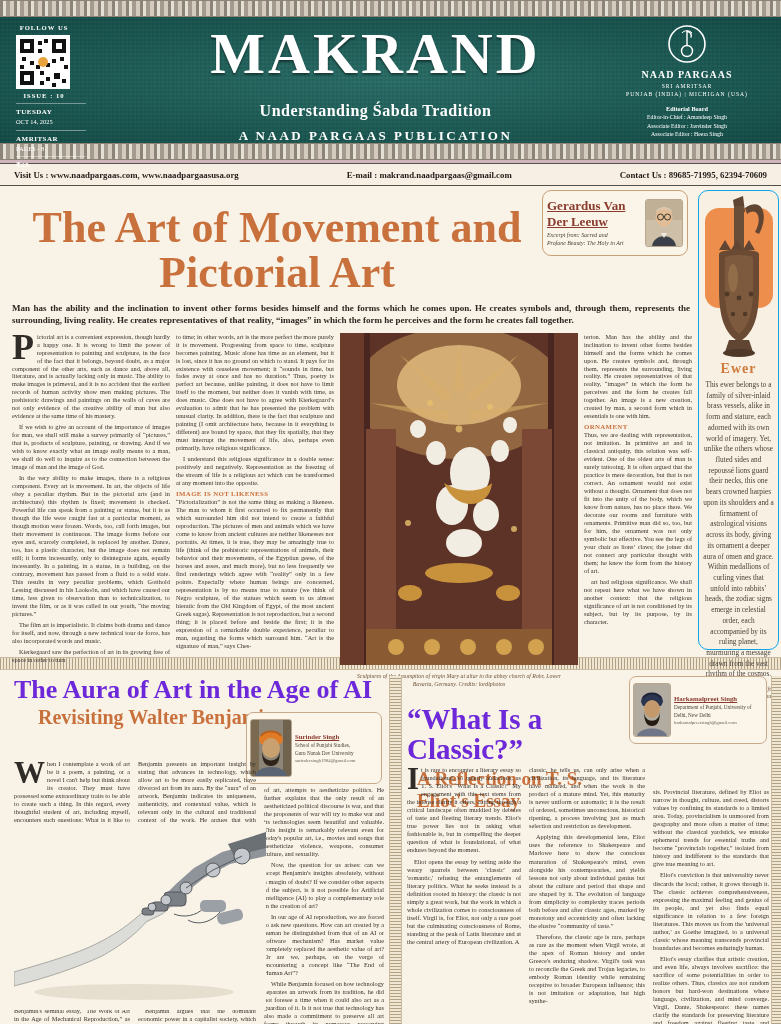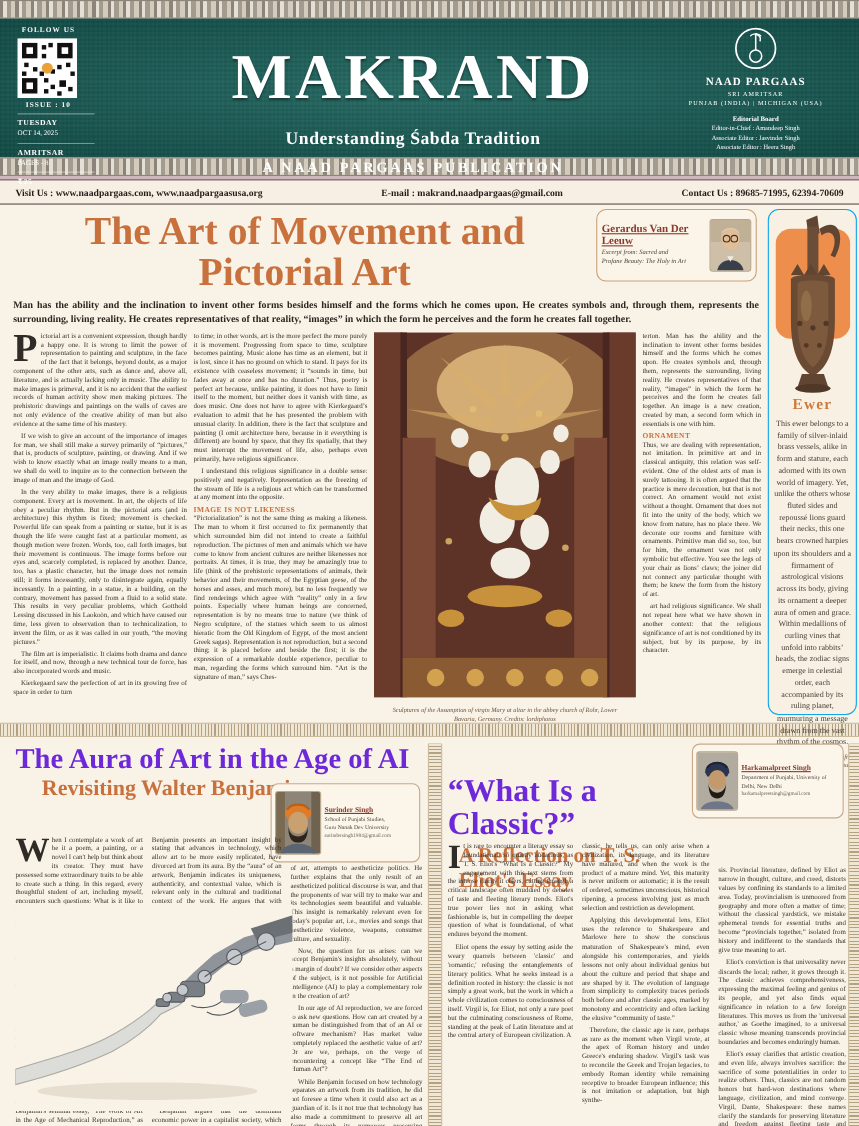--- a/index.html
+++ b/index.html
@@ -16,46 +16,46 @@
     background-image:radial-gradient(ellipse at center,rgba(255,255,255,.07),rgba(0,0,0,.22)),
       repeating-linear-gradient(90deg,rgba(0,0,0,.06) 0 2px,transparent 2px 4px),
       repeating-linear-gradient(0deg,rgba(255,255,255,.035) 0 2px,transparent 2px 4px);
     color:#fff;display:flex;align-items:stretch;}
   .mh-left{width:132px;padding:6px 0 0 16px;font-size:6.4px;line-height:1.45;}
   .mh-left .cap{font-weight:bold;letter-spacing:1px;font-size:6.6px;width:56px;text-align:center;}
   .mh-left .qr{width:54px;height:54px;background:#fff;margin:2px 0;display:block;}
   .mh-rule{width:70px;border-top:1px solid rgba(255,255,255,.4);margin:3px 0;}
   .mh-b{font-weight:bold;font-size:7px;letter-spacing:.5px;}
   .mh-s{font-size:6.4px;}
-  .mh-center{flex:1;text-align:center;padding-top:24px;}
+  .mh-center{flex:1;text-align:center;padding-top:8px;}
   .mk-title{font-size:58px;line-height:1;font-weight:bold;letter-spacing:3px;
     text-shadow:0 2px 2px rgba(0,0,0,.45);}
   .mk-tag{font-size:16px;font-weight:bold;margin-top:19px;letter-spacing:.5px;}
   .mk-pub{font-size:13px;letter-spacing:2.5px;margin-top:8px;font-weight:bold;}
   .mh-right{width:168px;text-align:center;padding:6px 10px 0 0;font-size:5.8px;line-height:1.5;}
   .org-name{font-size:10px;font-weight:bold;letter-spacing:1px;margin-top:2px;font-family:Liberation Serif, serif;}
   .org-sub{font-size:5.6px;letter-spacing:1px;}
   .ed-label{font-size:6.2px;font-weight:bold;margin-top:5px;}
 
   
   .pink-rule{height:3px;background:#cfb6bc;}
   .contact{height:21px;background:#f8efe4;border-top:1px solid #55504a;border-bottom:1px solid #55504a;
     display:flex;justify-content:space-between;align-items:center;padding:0 14px;
     font-size:8.8px;font-weight:bold;color:#211d18;}
   .contact span{cursor:pointer;}
 
   
   .main{display:flex;gap:6px;padding:4px 0 0 12px;height:462px;}
   .main-left{width:680px;}
   .hl-row{display:flex;align-items:flex-start;}
-  .headline{flex:1;font-size:36px;line-height:1.02;font-weight:bold;color:#c8713d;text-align:center;margin:2px 0 4px;}
+  .headline{flex:1;font-size:44px;line-height:1.02;font-weight:bold;color:#c8713d;text-align:center;margin:16px 0 4px;}
   .byline-box{width:136px;height:56px;border:1px solid #c9a179;border-radius:9px;background:#fbf4e8;
     display:flex;gap:4px;padding:4px;align-items:center;flex:none;margin-right:4px;}
   .byline-txt{flex:1;text-align:left;}
-  .byline-name{font-size:10px;font-weight:bold;color:#8a3b2e;text-decoration:underline;margin-bottom:2px;}
+  .byline-name{font-size:13px;font-weight:bold;color:#8a3b2e;text-decoration:underline;margin-bottom:2px;}
   .byline-src{font-size:5.9px;font-style:italic;color:#4a443c;line-height:1.3;}
   .lede{font-size:9px;font-weight:bold;line-height:1.38;text-align:justify;color:#2b2620;margin:2px 2px 6px 0;}
   .cols{display:flex;gap:6px;height:384px;overflow:hidden;}
   .col{overflow:hidden;height:100%;}
   .c1,.c2{width:158px;}
   .c3{width:108px;}
   .col p{font-size:6.3px;line-height:1.27;text-align:justify;margin:0 0 3px;}
   .col p + p{text-indent:7px;}
   .subhead{color:#c8713d;font-weight:bold;font-size:6.8px;letter-spacing:.4px;margin:3px 0 1px;}
   .dc{float:left;font-size:36px;line-height:27px;font-weight:bold;padding:1px 3px 0 0;color:#2f2b26;}

